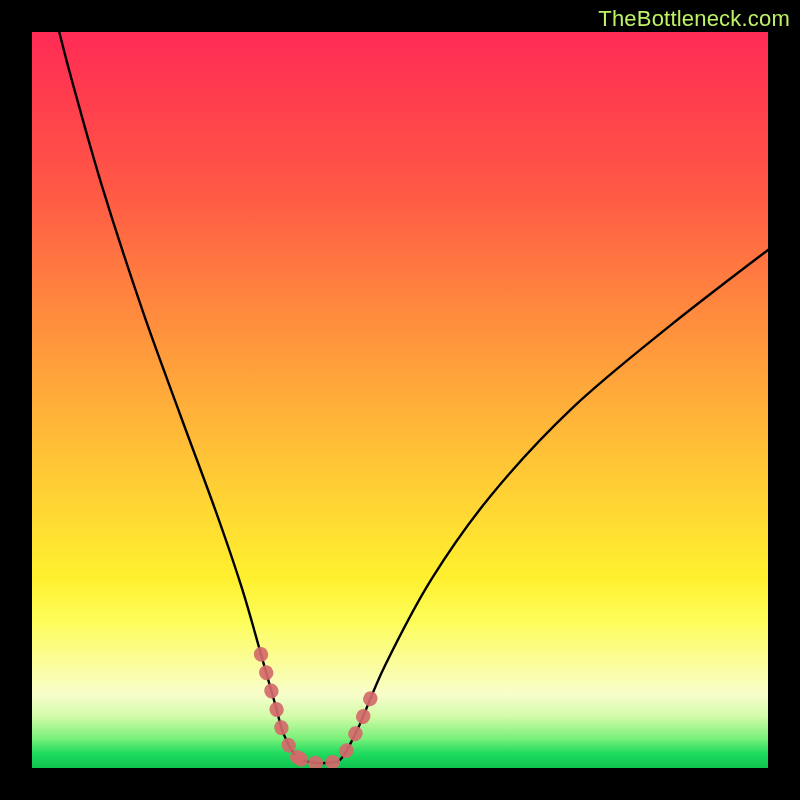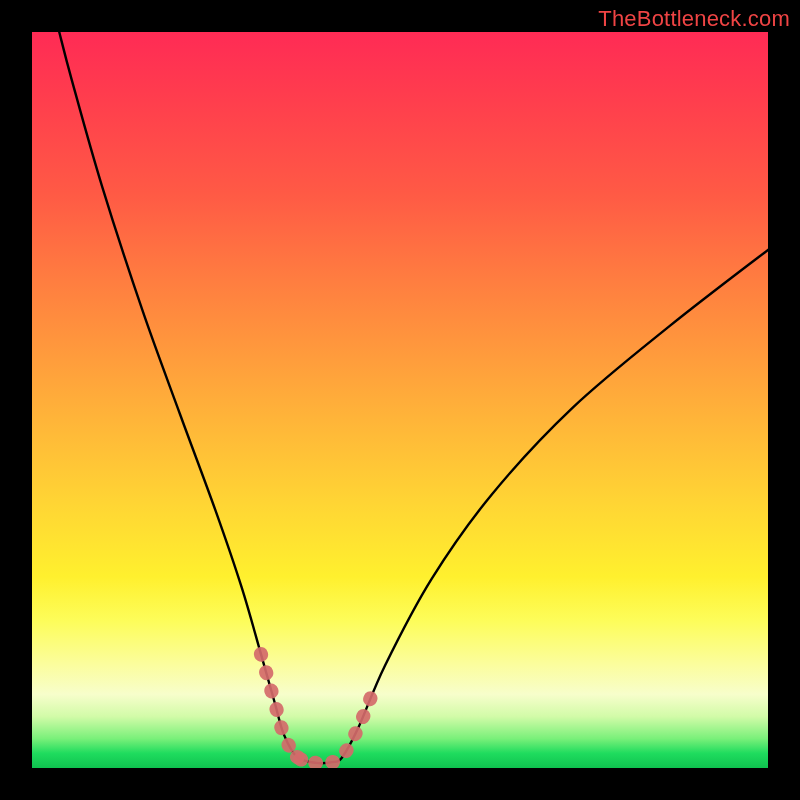--- a/index.html
+++ b/index.html
@@ -50,21 +50,21 @@
       #d2fba8 93%,
       #7af07a 96%,
       #1fdc5e 98%,
       #0fc24f 100%
     );
   }
   .watermark {
     position: absolute;
     top: 6px;
     right: 10px;
-    color: #ef4444;
+    color: #bef264;
     font-size: 22px;
     letter-spacing: 0.2px;
     user-select: none;
   }
   svg.curve {
     position: absolute;
     top: 0;
     left: 0;
     width: 100%;
     height: 100%;

